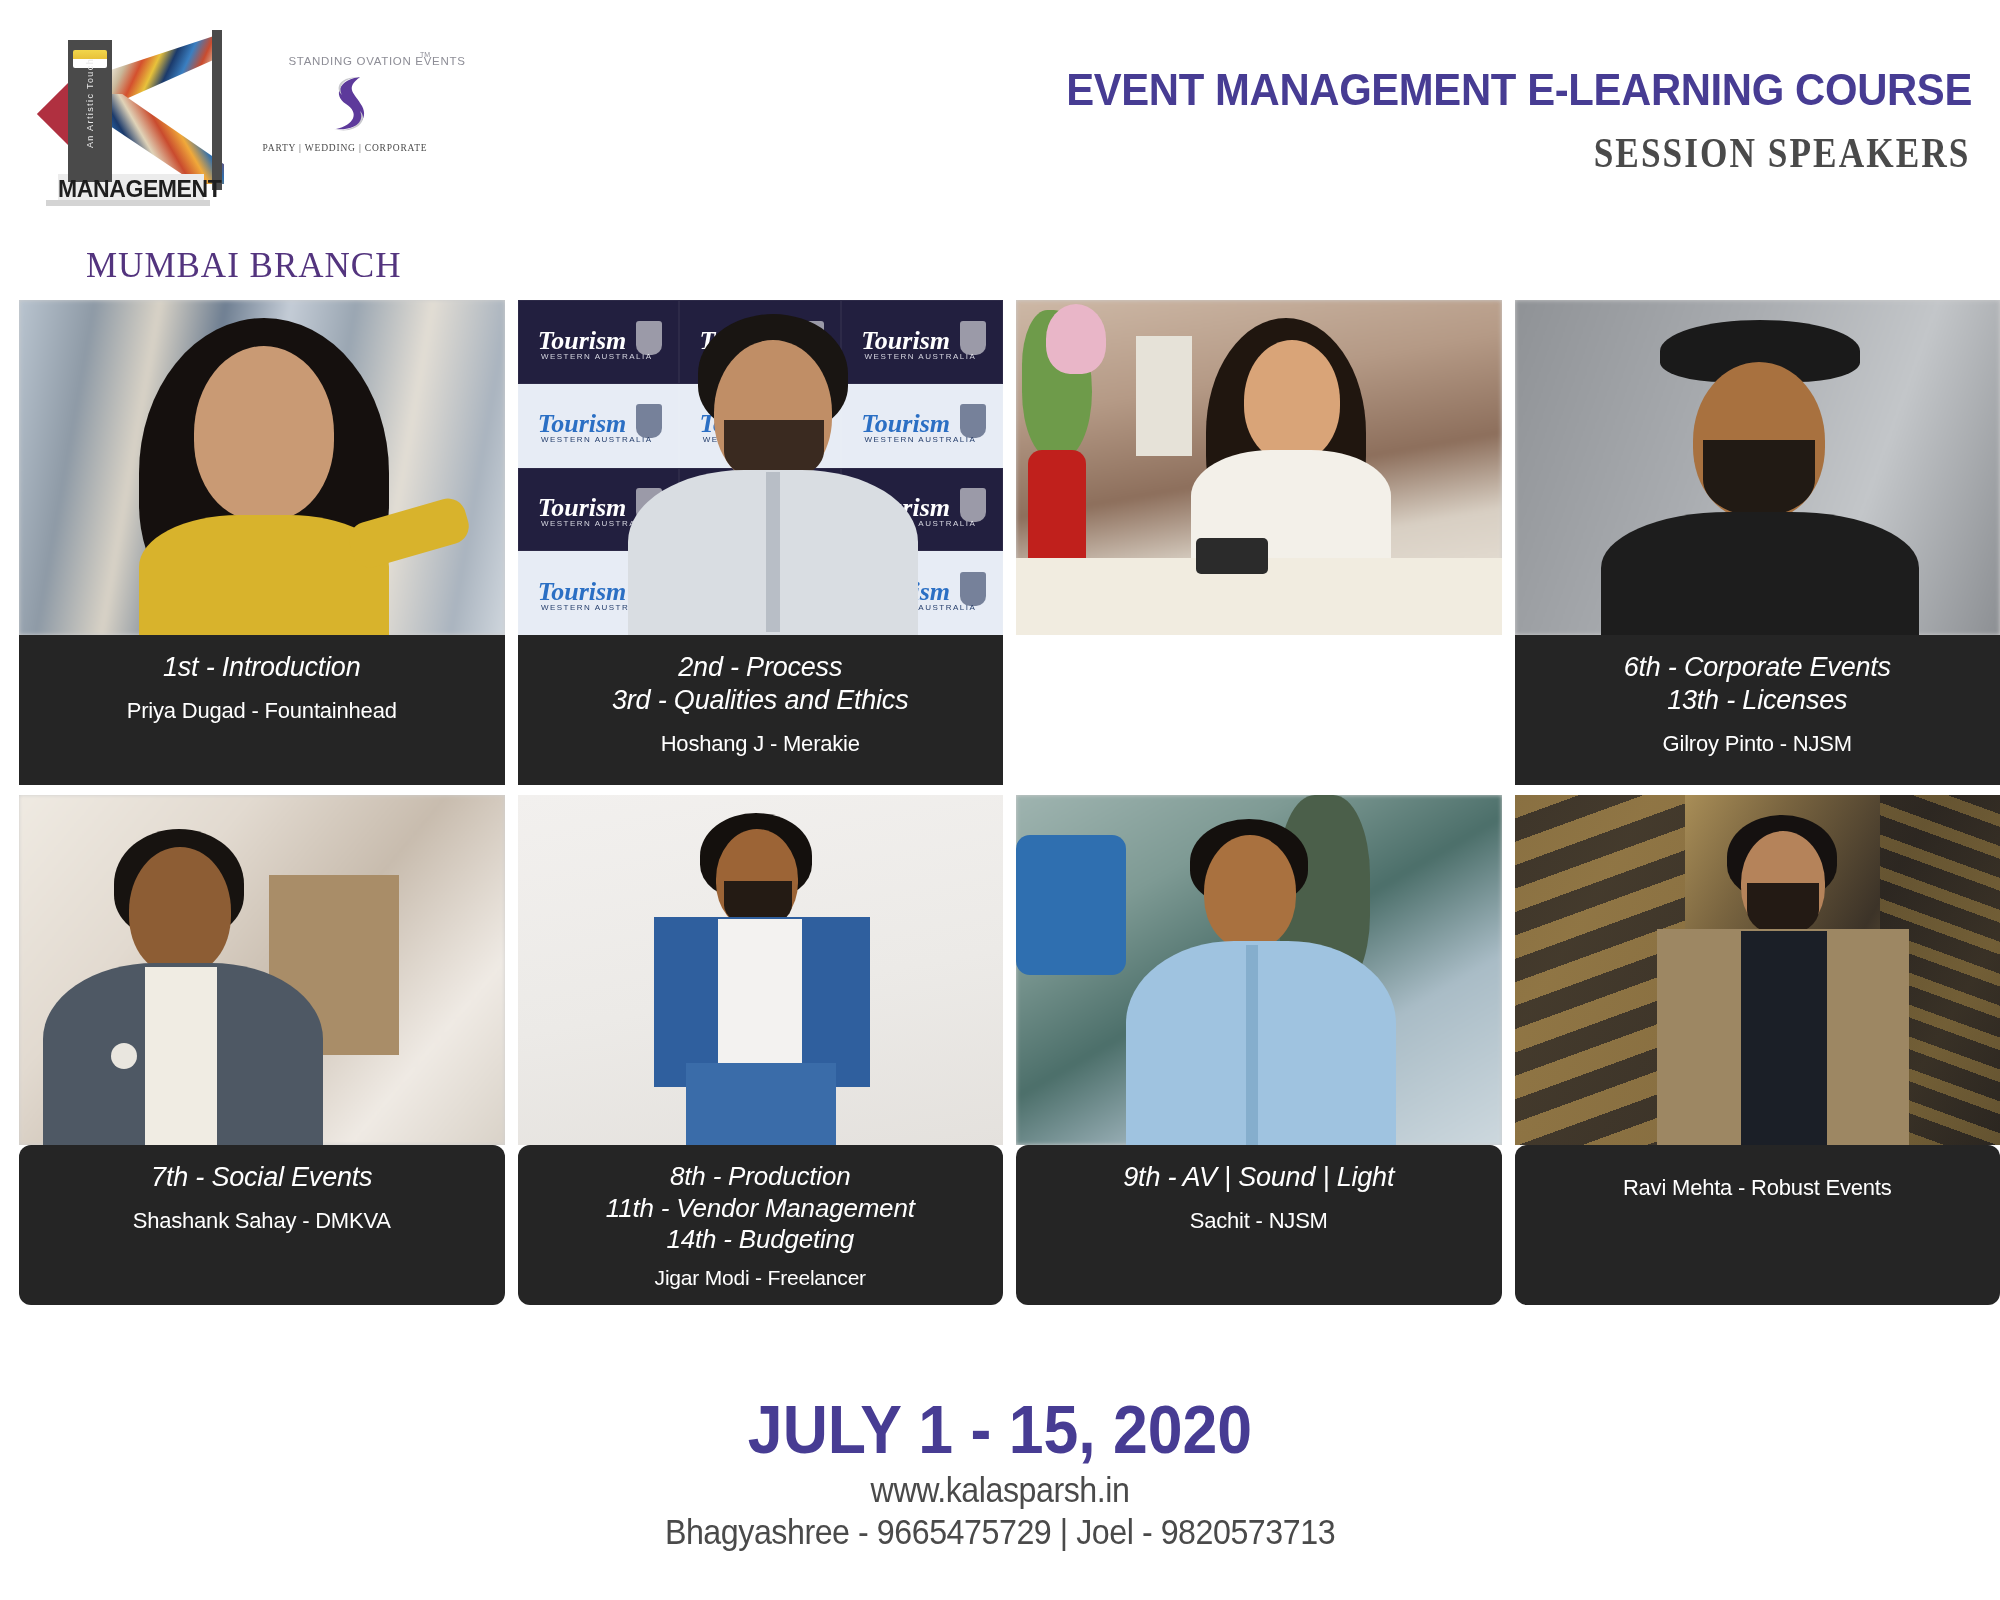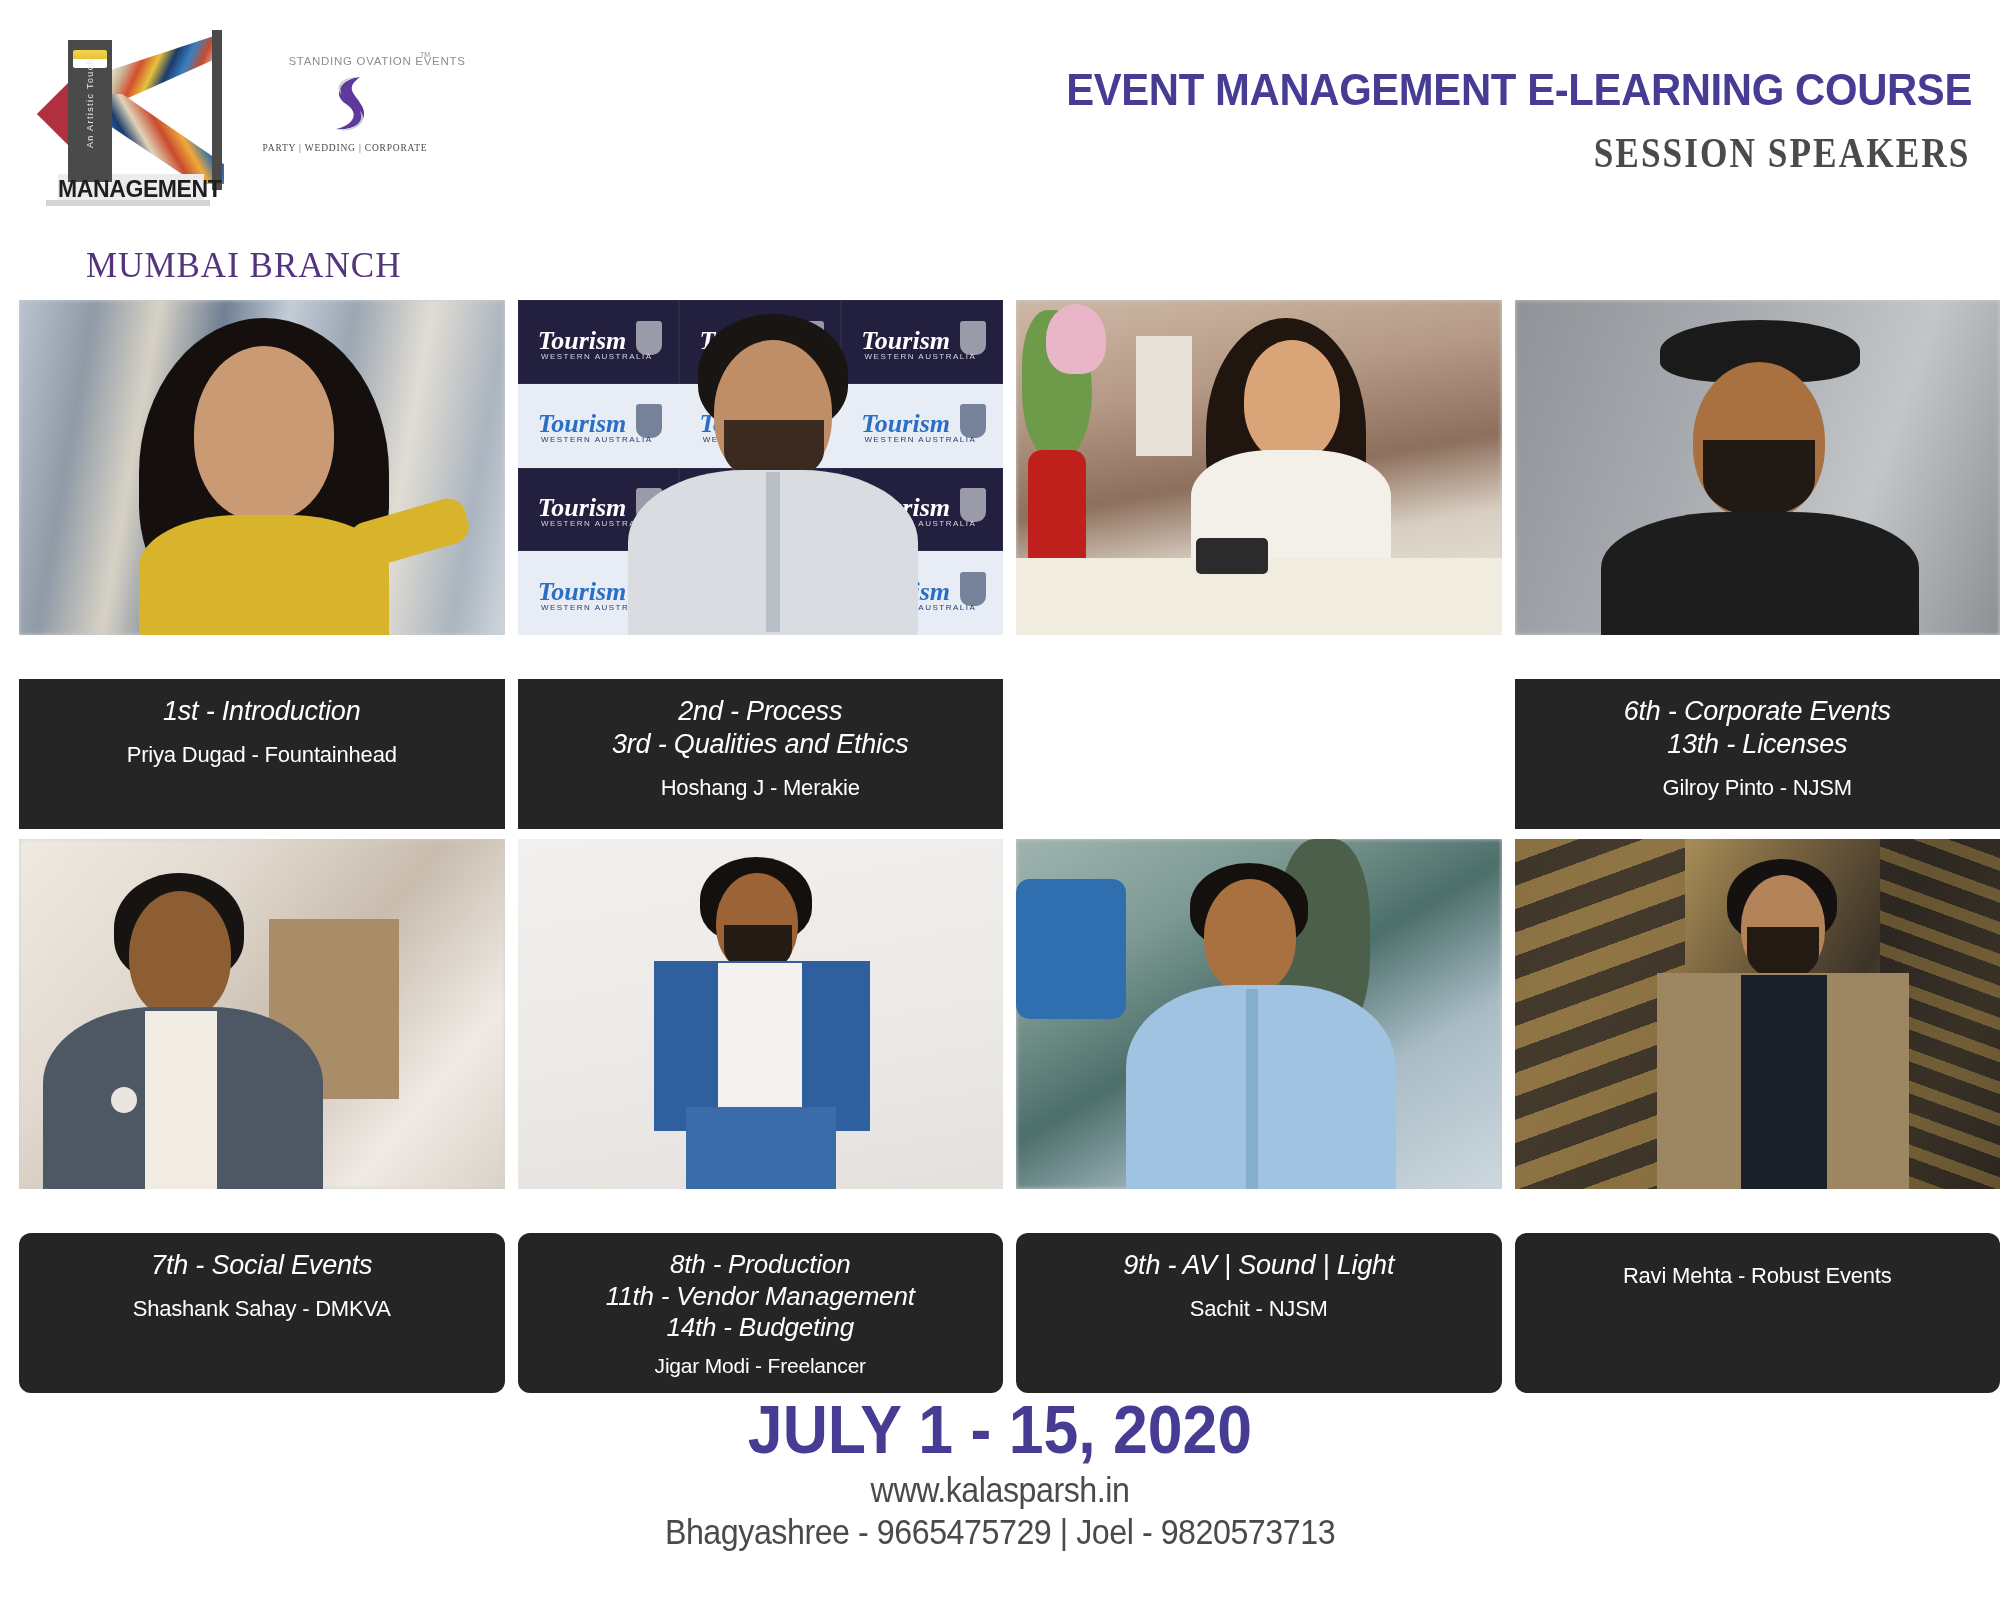--- a/index.html
+++ b/index.html
@@ -193,21 +193,20 @@
     left: 0; top: 300px;
     width: 2000px;
   }
   .grid-row { display: flex; }
   .grid-row.row1 { margin-bottom: 10px; }
   .card {
     width: 490px;
     margin-right: 13px;
     display: flex;
     flex-direction: column;
-    gap: 44px;
   }
   .card:last-child { margin-right: 0; }
   .card.c1 { margin-left: 3px; padding-left: 16px; }
 
   .photo {
     width: 100%;
     position: relative;
     overflow: hidden;
     background: #cfcfcf;
   }

